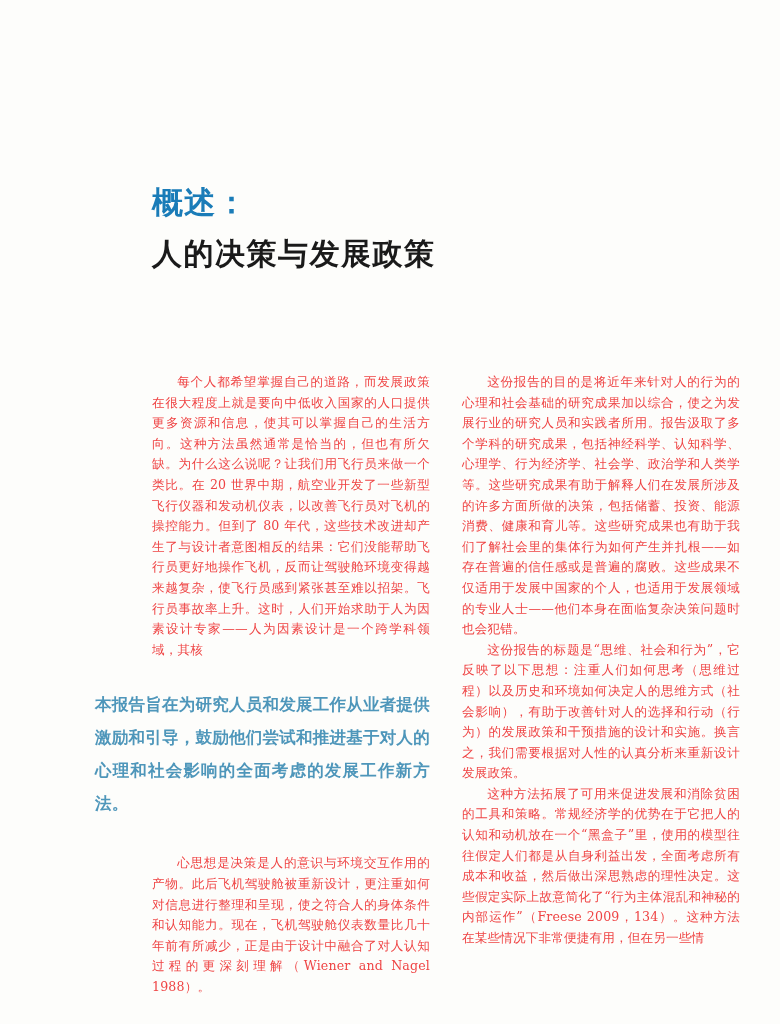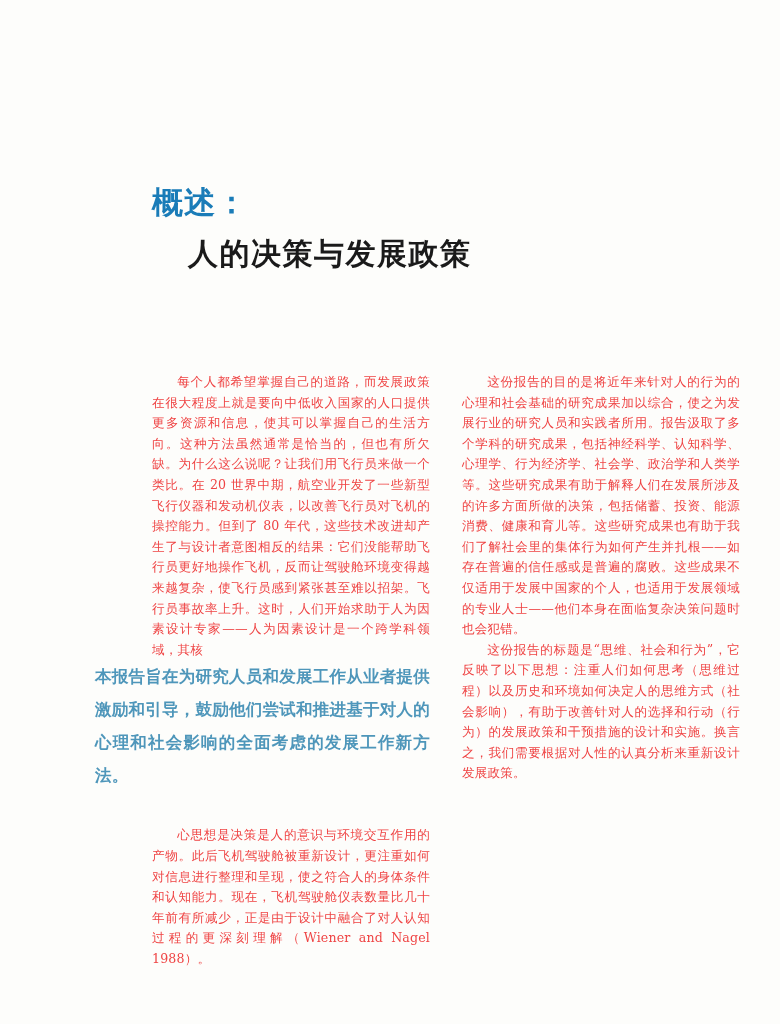--- a/index.html
+++ b/index.html
@@ -41,21 +41,20 @@
   }
   .title-sub {
     font-family: "DejaVu Sans", "Liberation Sans", sans-serif;
     font-weight: bold;
     font-size: 30px;
     line-height: 40px;
     letter-spacing: 1.5px;
     color: #1a1a1a;
     margin-top: 12px;
     white-space: pre;
-    margin-left: 36px;
   }
 
   
   .col {
     position: absolute;
     top: 372px;
     width: 278px;
   }
   .col-left  { left: 152px; }
   .col-right { left: 462px; }
@@ -85,20 +84,21 @@
     color: #4e96ba;
     text-align: justify;
     text-justify: inter-character;
     letter-spacing: 0.2px;
     text-indent: 0;
   }
 
   
   .pullquote-spacer {
     height: 165px;
+    margin-top: 28px;
   }
 </style>
 </head>
 <body>
 
 <div class="page">
 
   <div class="title-block">
     <div class="title-main">概述：</div>
     <div class="title-sub">人的决策与发展政策</div>
@@ -110,15 +110,16 @@
     <div class="pullquote-spacer">
       <div class="pullquote">本报告旨在为研究人员和发展工作从业者提供激励和引导，鼓励他们尝试和推进基于对人的心理和社会影响的全面考虑的发展工作新方法。</div>
     </div>
 
     <p class="para">心思想是决策是人的意识与环境交互作用的产物。此后飞机驾驶舱被重新设计，更注重如何对信息进行整理和呈现，使之符合人的身体条件和认知能力。现在，飞机驾驶舱仪表数量比几十年前有所减少，正是由于设计中融合了对人认知过程的更深刻理解（Wiener and Nagel 1988）。</p>
   </div>
 
   <div class="col col-right">
     <p class="para">这份报告的目的是将近年来针对人的行为的心理和社会基础的研究成果加以综合，使之为发展行业的研究人员和实践者所用。报告汲取了多个学科的研究成果，包括神经科学、认知科学、心理学、行为经济学、社会学、政治学和人类学等。这些研究成果有助于解释人们在发展所涉及的许多方面所做的决策，包括储蓄、投资、能源消费、健康和育儿等。这些研究成果也有助于我们了解社会里的集体行为如何产生并扎根——如存在普遍的信任感或是普遍的腐败。这些成果不仅适用于发展中国家的个人，也适用于发展领域的专业人士——他们本身在面临复杂决策问题时也会犯错。</p>
     <p class="para">这份报告的标题是“思维、社会和行为”，它反映了以下思想：注重人们如何思考（思维过程）以及历史和环境如何决定人的思维方式（社会影响），有助于改善针对人的选择和行动（行为）的发展政策和干预措施的设计和实施。换言之，我们需要根据对人性的认真分析来重新设计发展政策。</p>
+    <p class="para">这种方法拓展了可用来促进发展和消除贫困的工具和策略。常规经济学的优势在于它把人的认知和动机放在一个“黑盒子”里，使用的模型往往假定人们都是从自身利益出发，全面考虑所有成本和收益，然后做出深思熟虑的理性决定。这些假定实际上故意简化了“行为主体混乱和神秘的内部运作”（Freese 2009，134）。这种方法在某些情况下非常便捷有用，但在另一些情</p>
   </div>
 
 </div>
 
 </body></html>

